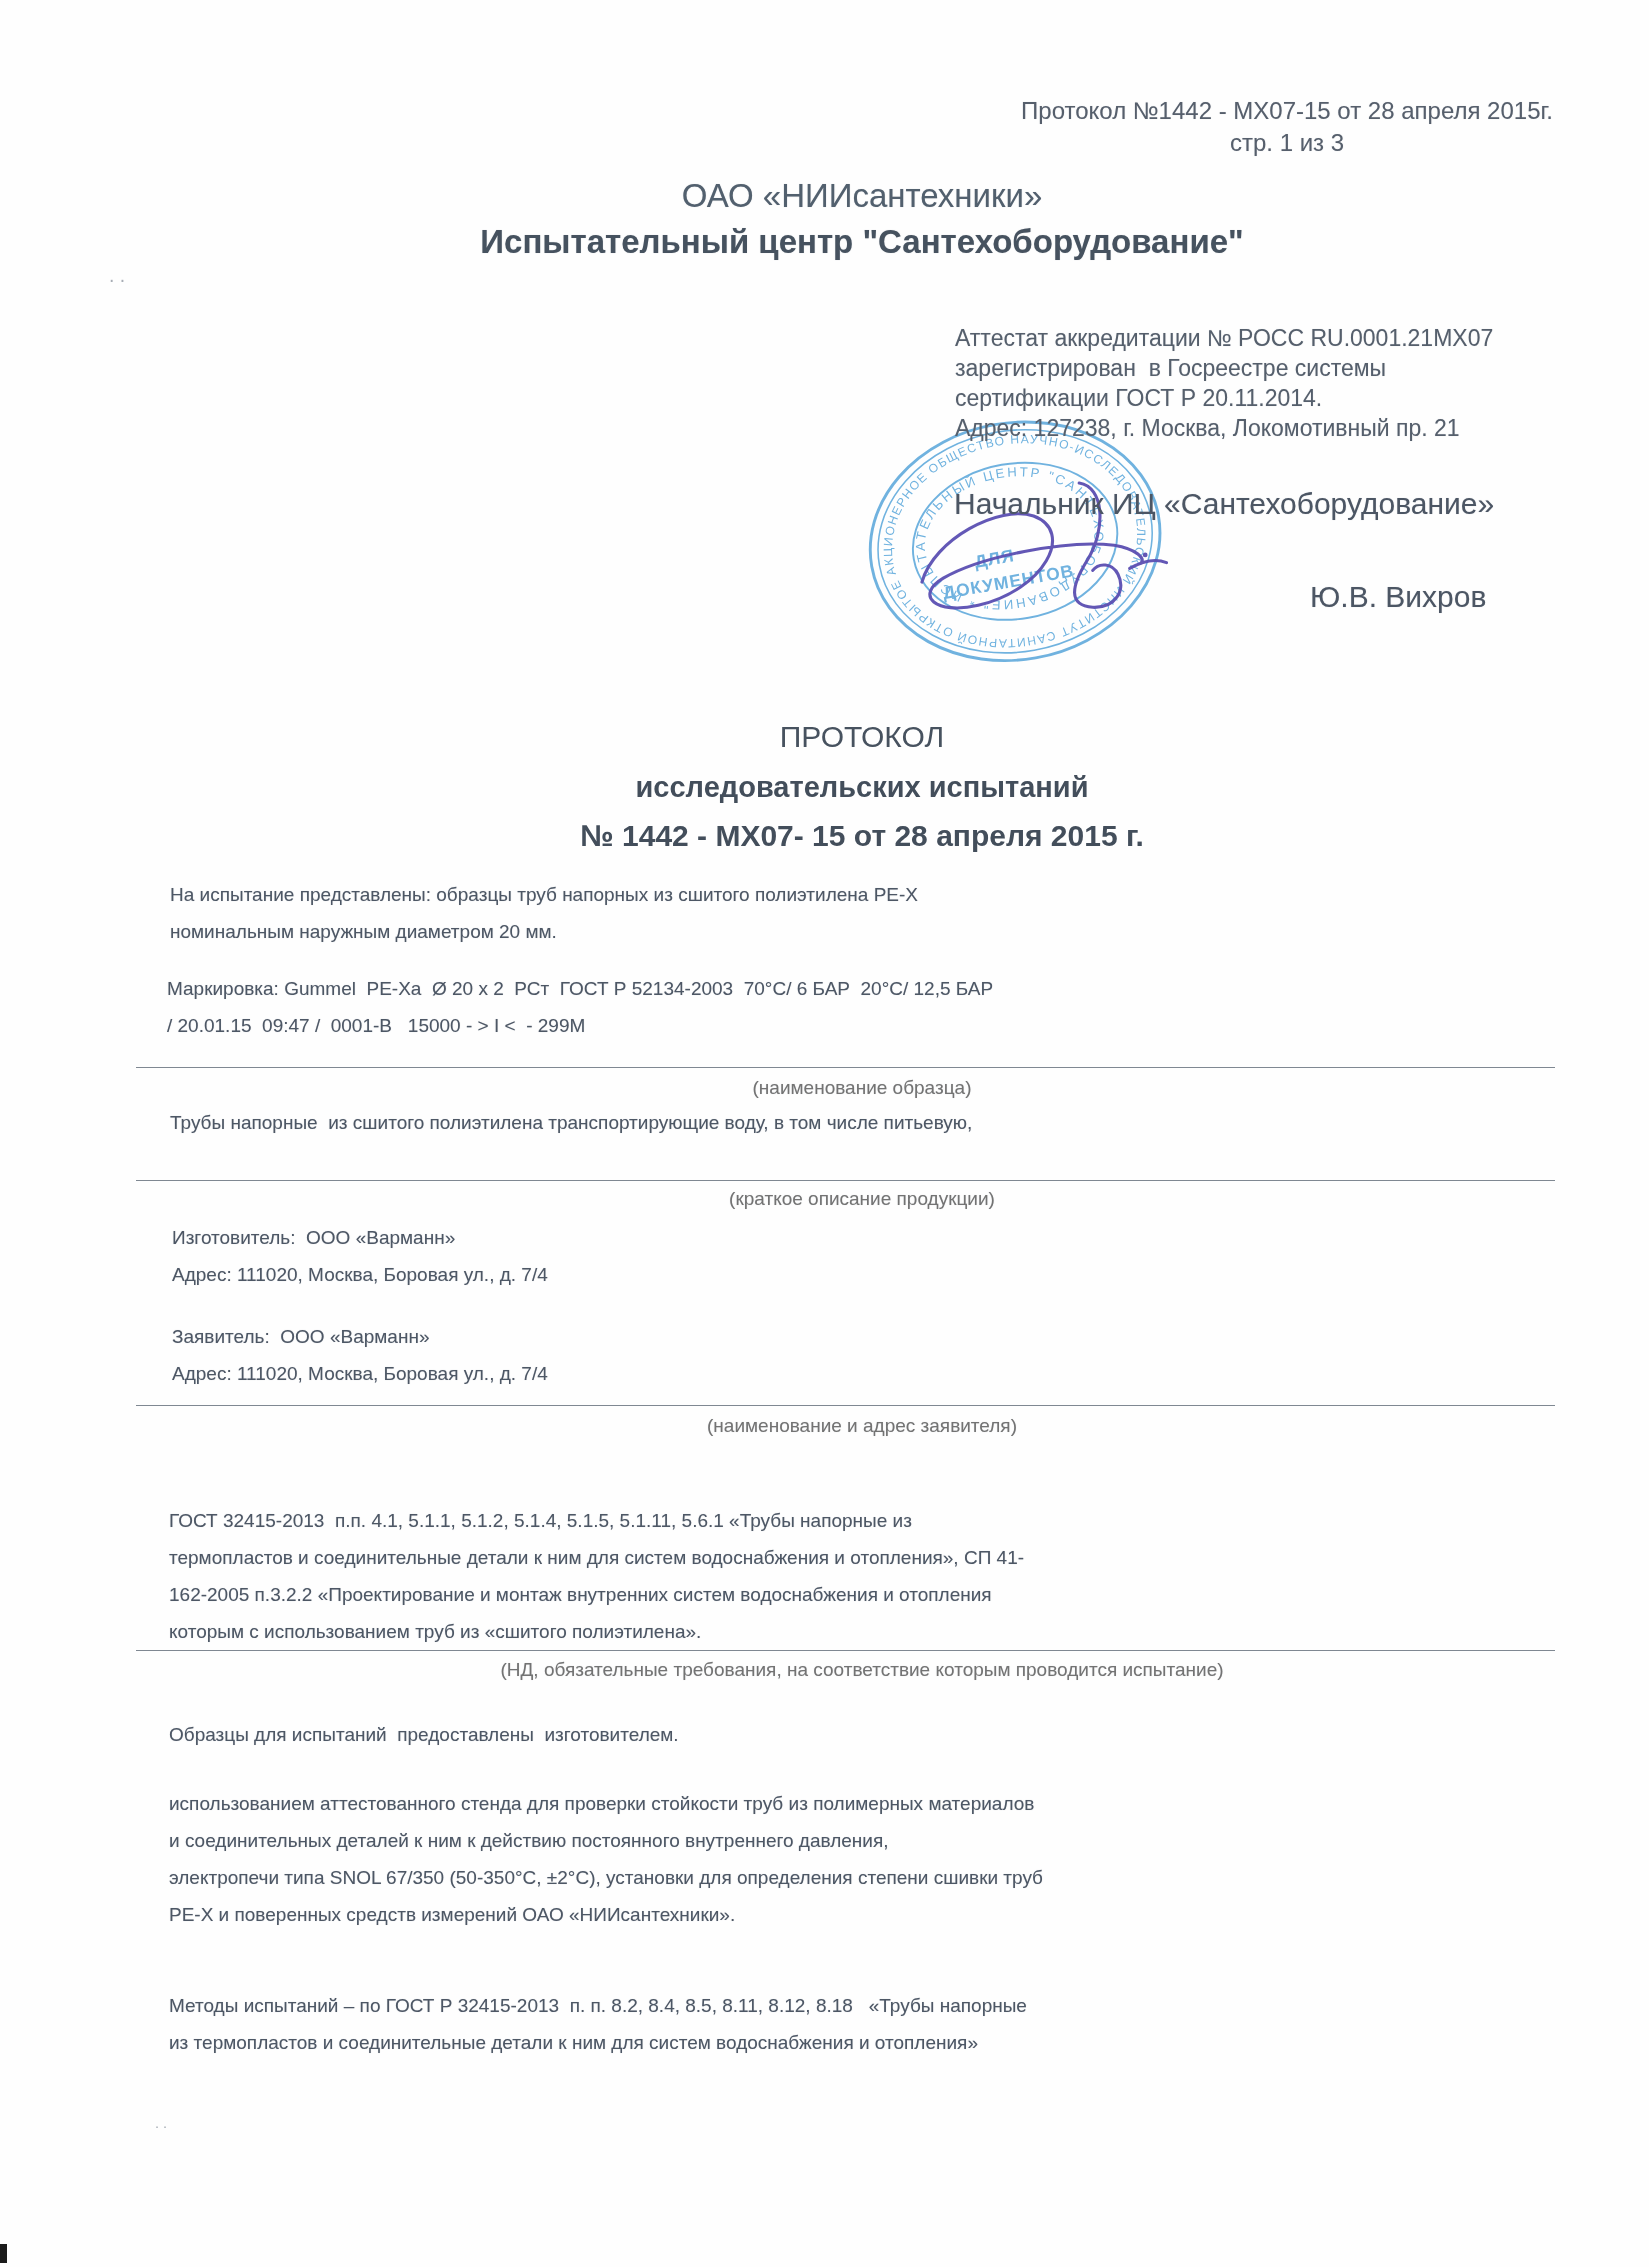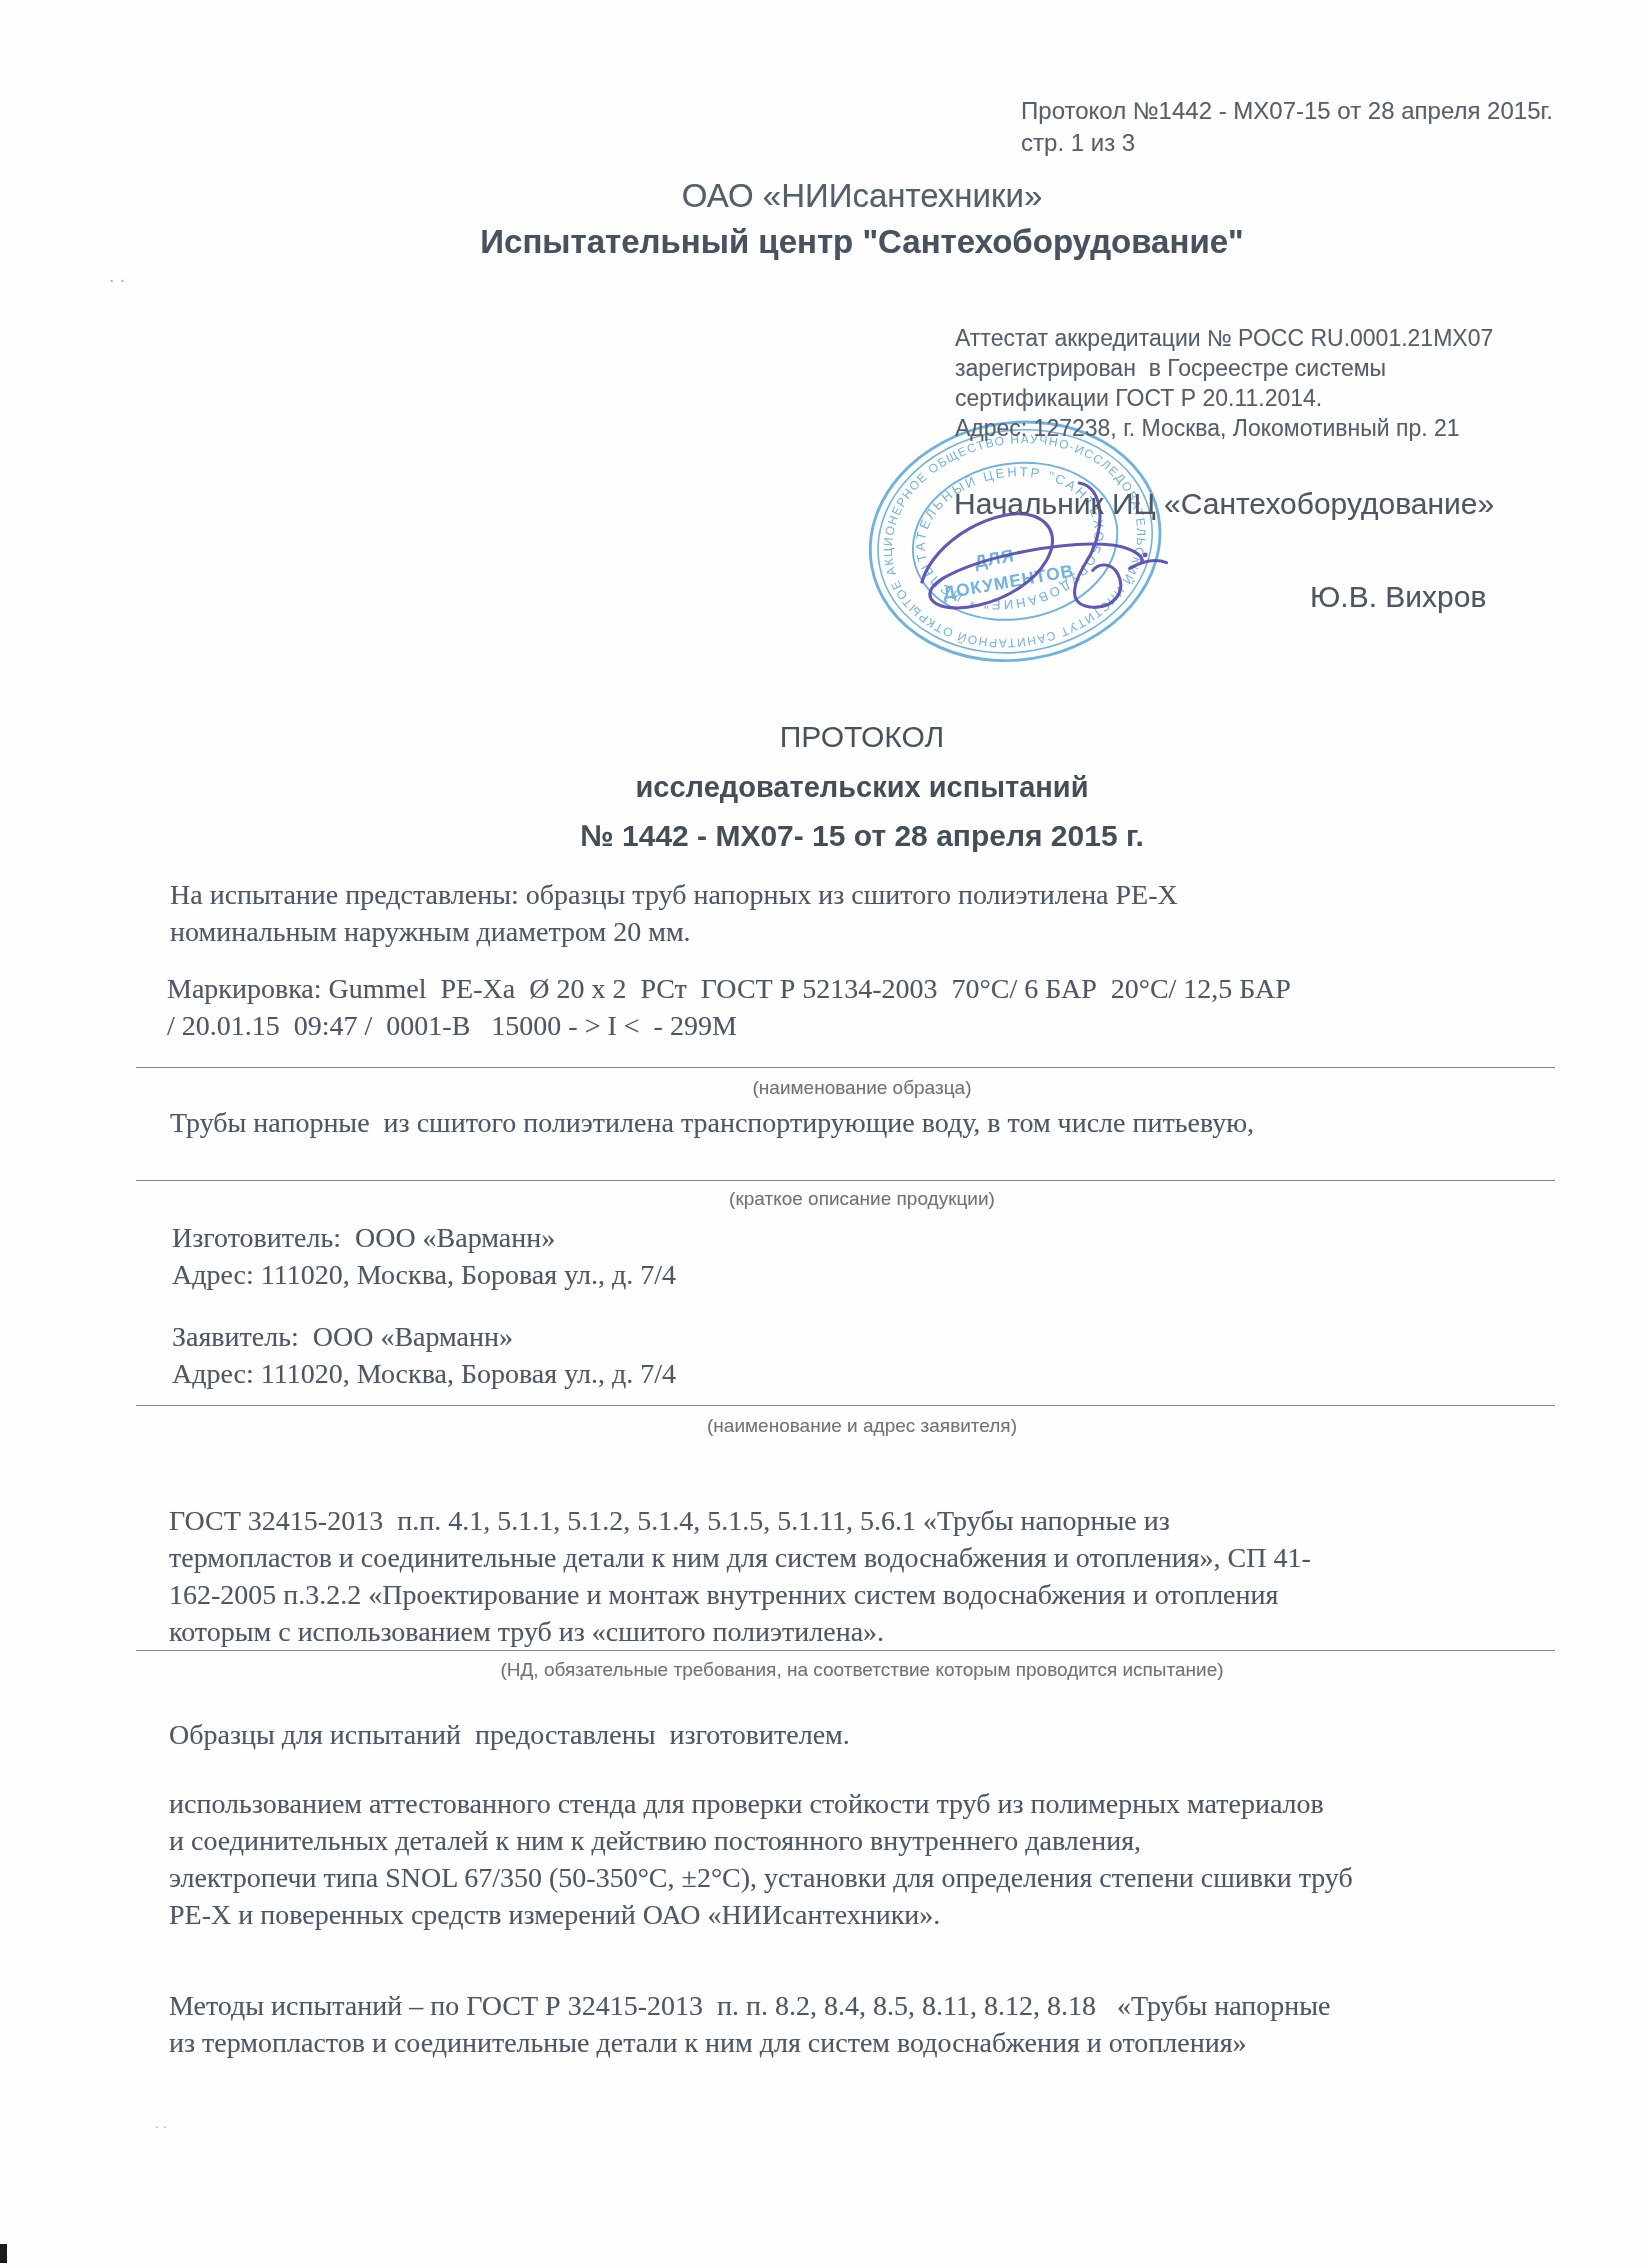--- a/index.html
+++ b/index.html
@@ -6,22 +6,22 @@
   .page{
     position:relative;
     width:1650px;height:2268px;
     background:#fefefe;
     overflow:hidden;
     font-family:"Liberation Sans", sans-serif;
     color:#4d5765;
   }
   .abs{position:absolute;}
   .bline{white-space:pre;line-height:37px;}
-  .body-text{font-size:28px;color:#4d5765;text-shadow:0 0 1px rgba(90,100,115,.30);font-family:Liberation Serif, serif;}
-  .hdr{font-size:24px;color:#565f6c;text-align:left;line-height:32px;text-shadow:0 0 1px rgba(90,100,115,.25);}
+  .body-text{font-size:19px;color:#4d5765;text-shadow:0 0 1px rgba(90,100,115,.30);}
+  .hdr{font-size:24px;color:#565f6c;text-align:center;line-height:32px;text-shadow:0 0 1px rgba(90,100,115,.25);}
   .center-band{left:37px;width:1650px;text-align:center;}
   .org-line1{font-size:33px;font-weight:400;color:#52606e;text-shadow:0 0 1px rgba(90,100,115,.3);}
   .org-line2{font-size:33px;font-weight:700;color:#46525f;margin-top:7.8px;text-shadow:0 0 1px rgba(80,92,106,.3);}
   .accred{font-size:23px;line-height:30px;color:#555f6c;z-index:3;text-shadow:0 0 1px rgba(90,100,115,.25);}
   .accred div{white-space:pre;}
   .sig-title{font-size:30px;color:#4c5664;z-index:4;white-space:pre;text-shadow:0 0 1px rgba(90,100,115,.3);}
   .proto1{font-size:30px;font-weight:400;color:#47525f;}
   .proto2{font-size:29px;font-weight:700;color:#434e5b;margin-top:16.5px;}
   .proto3{font-size:30px;font-weight:700;color:#434e5b;margin-top:15.5px;}
   .caption{font-size:19px;color:#737373;white-space:nowrap;text-shadow:0 0 1px rgba(100,110,122,.25);}

